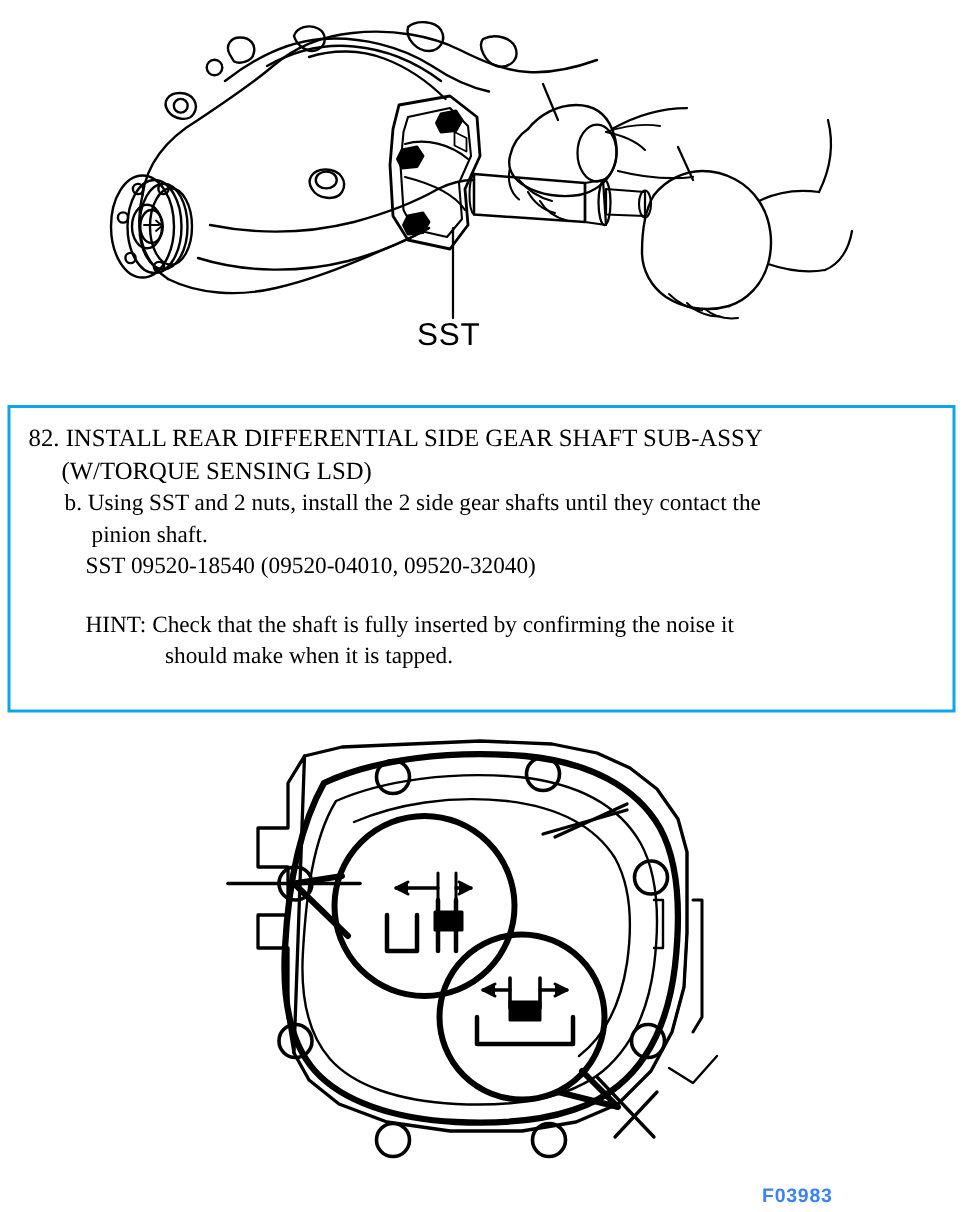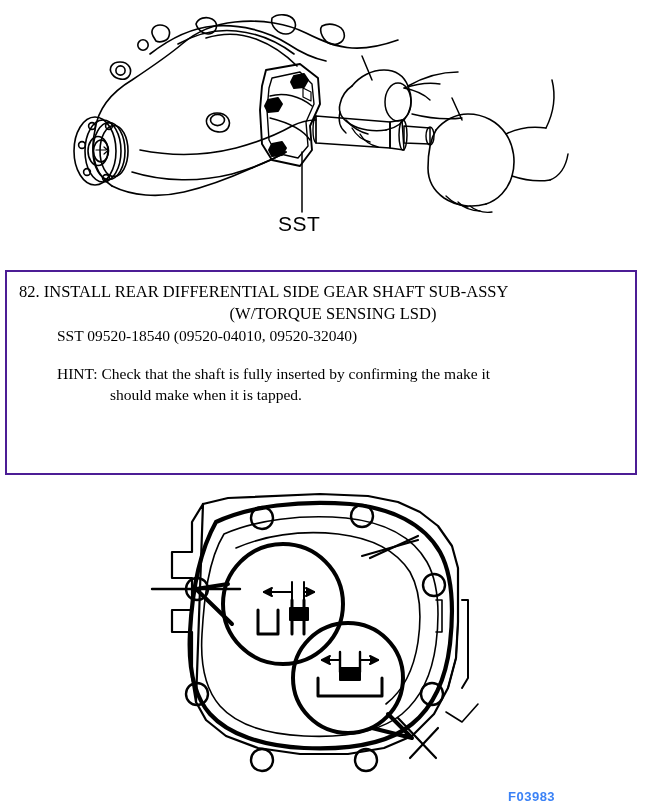--- a/index.html
+++ b/index.html
@@ -37,36 +37,35 @@
     white-space: nowrap;
   }
 
   
   #instruction-box {
     position: absolute;
     left: 5px;
     top: 270px;
     width: 632px;
     height: 205px;
-    border: 2px solid #4c1d95;
+    border: 2px solid #0ea5e9;
     box-sizing: border-box;
     background: #fff;
   }
   .instr-inner {
     padding: 9px 10px 0 12px;
   }
   .step-title {
     font-size: 16.5px;
     line-height: 1.33;
     white-space: nowrap;
   }
   .step-title .t-line2 {
     display: block;
     padding-left: 22px;
-    text-align: center;
   }
   .sub-item {
     font-size: 15.5px;
     line-height: 1.37;
     padding-left: 24px;
     white-space: nowrap;
   }
   .sub-item .cont {
     display: block;
     padding-left: 18px;
@@ -248,25 +247,29 @@
 
 <div id="instruction-box">
   <div class="instr-inner">
 
     <div class="step-title">
       <span>82. INSTALL REAR DIFFERENTIAL SIDE GEAR SHAFT SUB-ASSY</span>
       <span class="t-line2">(W/TORQUE SENSING LSD)</span>
     </div>
 
 
+    <div class="sub-item">
+      <span>b. Using SST and 2 nuts, install the 2 side gear shafts until they contact the</span>
+      <span class="cont">pinion shaft.</span>
+    </div>
 
     <div class="sst-line">SST 09520-18540 (09520-04010, 09520-32040)</div>
 
     <div class="hint-block">
-      <span>HINT: Check that the shaft is fully inserted by confirming the make it</span>
+      <span>HINT: Check that the shaft is fully inserted by confirming the noise it</span>
       <span class="hint-cont">should make when it is tapped.</span>
     </div>
 
   </div>
 </div>
 
 <div id="figure-bottom">
   <svg width="646" height="326" viewBox="0 0 646 326" xmlns="http://www.w3.org/2000/svg">
     <g fill="none" stroke="#000" stroke-linecap="round" stroke-linejoin="round">
 

